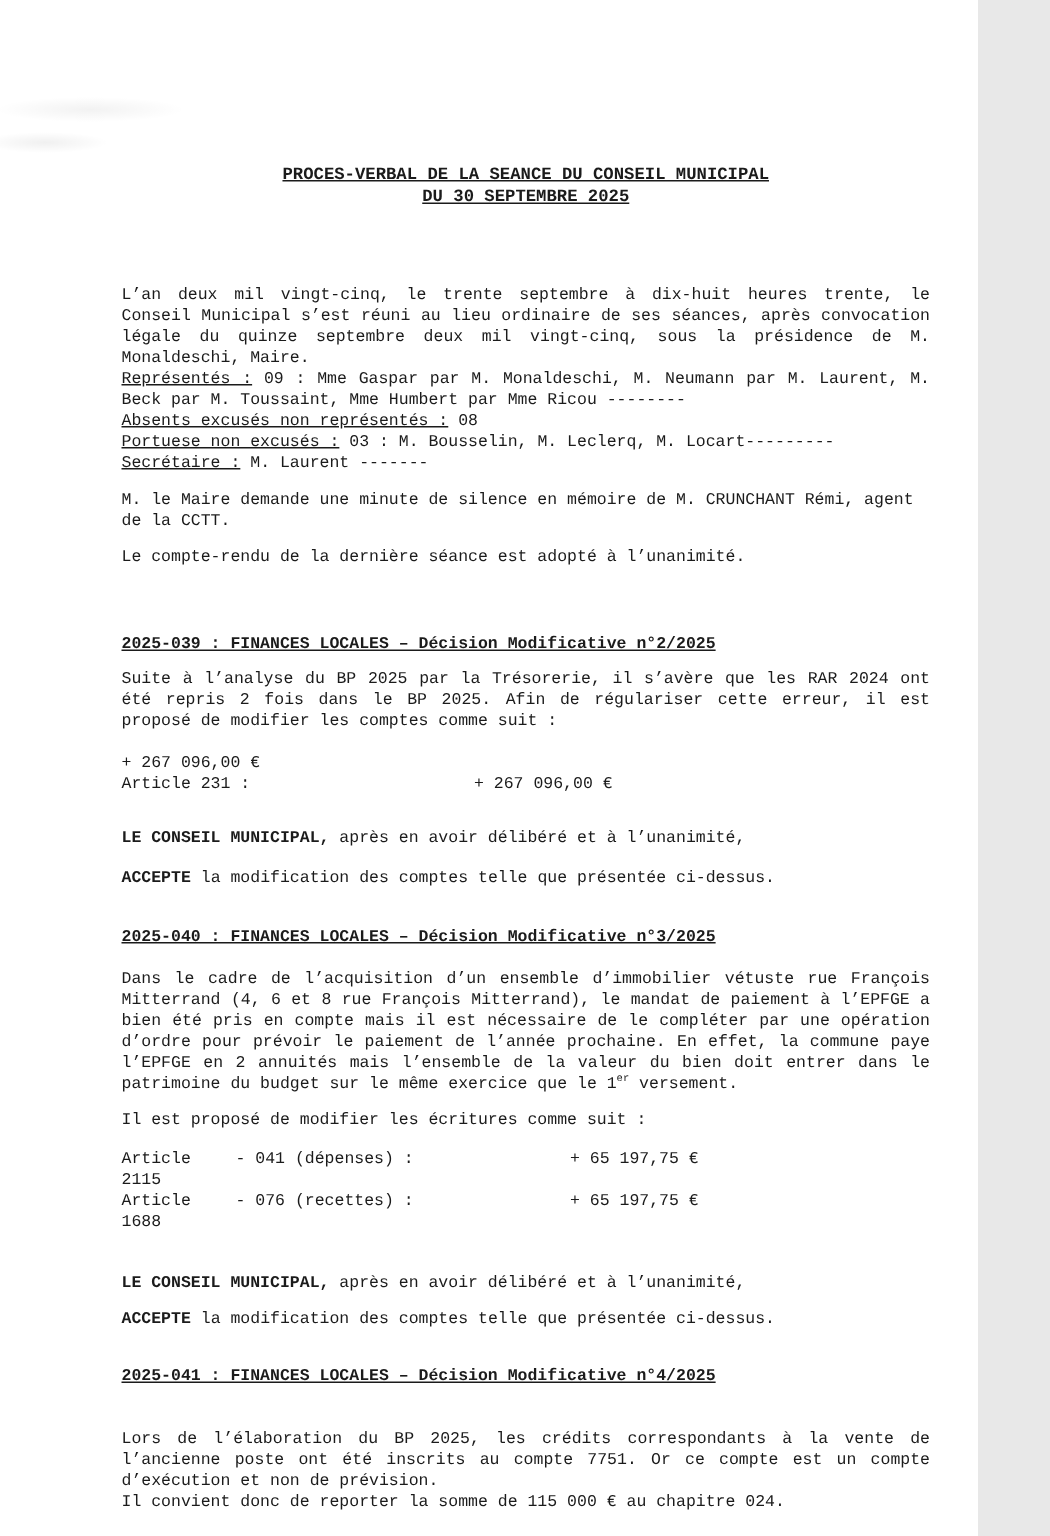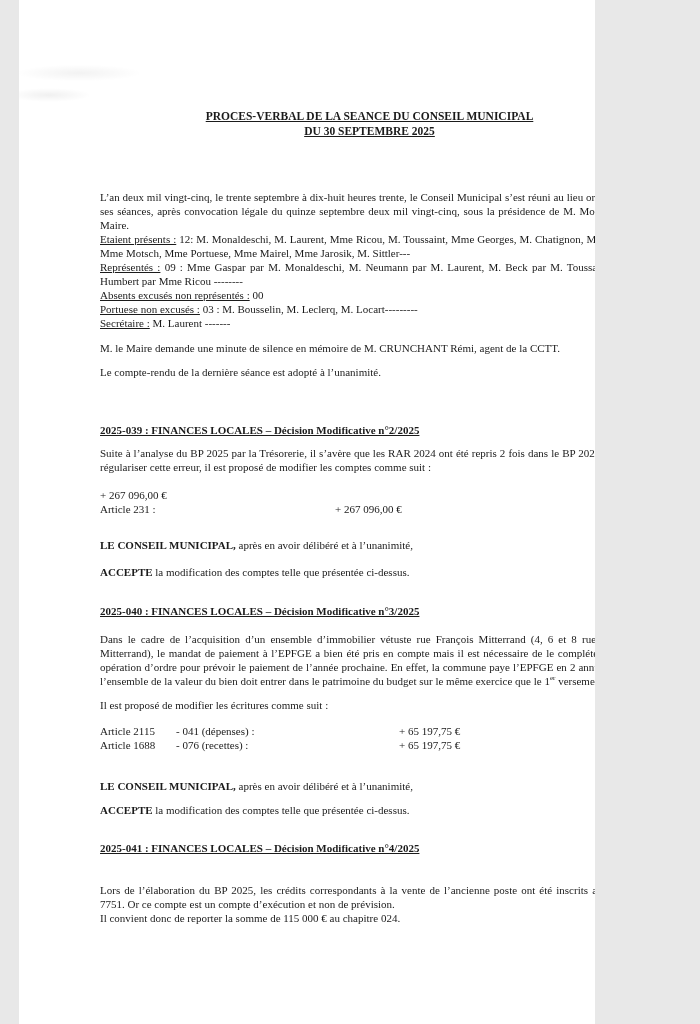--- a/index.html
+++ b/index.html
@@ -1,24 +1,23 @@
 <!DOCTYPE html>
 <html><head>
 <meta charset="utf-8">
 <style>
   * { margin:0; padding:0; box-sizing:border-box; }
   html,body { background:#e8e8e8; }
   .page {
     position:relative;
-    width:576px; height:1024px;
+    width:652px; height:1024px;
     background:#ffffff;
     overflow:hidden;
-    font-family:Liberation Serif, serif;
+    font-family:Liberation Mono, monospace;
     color:#1b1b1b;
-    margin-left:19px;
   }
   
   .scan-noise {
     position:absolute; left:0; top:55px; width:220px; height:50px;
     background:
       radial-gradient(ellipse 90px 12px at 60px 18px, rgba(0,0,0,0.05), transparent 70%),
       radial-gradient(ellipse 60px 10px at 30px 40px, rgba(0,0,0,0.06), transparent 70%);
   }
   .content {
     position:absolute; left:81px; top:109px; width:539px;
@@ -63,23 +62,22 @@
   <div class="content">
 
     <div class="doc-title">
       <div><span>PROCES-VERBAL DE LA SEANCE DU CONSEIL MUNICIPAL</span></div>
       <div><span>DU 30 SEPTEMBRE 2025</span></div>
     </div>
 
     <p class="just intro">L’an deux mil vingt-cinq, le trente septembre à dix-huit heures trente, le Conseil Municipal s’est réuni au lieu ordinaire de ses séances, après convocation légale du quinze septembre deux mil vingt-cinq, sous la présidence de M. Monaldeschi, Maire.</p>
 
     <div>
-      <p class="just"><span class="ul">Etaient présents :</span><span> 12: M. Monaldeschi, M. Laurent, Mme Ricou, M. Toussaint, Mme Georges, M. Chatignon, M. Ledrich, Mme Motsch, Mme Portuese, Mme Mairel, Mme Jarosik, M. Sittler---</span></p>
       <p class="just"><span class="ul">Représentés :</span><span> 09 : Mme Gaspar par M. Monaldeschi, M. Neumann par M. Laurent, M. Beck par M. Toussaint, Mme Humbert par Mme Ricou --------</span></p>
-      <p class="just"><span class="ul">Absents excusés non représentés :</span><span> 00</span></p>
+      <p class="just"><span class="ul">Absents excusés non représentés :</span><span> 08</span></p>
       <p class="just"><span class="ul">Portuese non excusés :</span><span> 03 : M. Bousselin, M. Leclerq, M. Locart---------</span></p>
       <p class="just"><span class="ul">Secrétaire :</span><span> M. Laurent -------</span></p>
     </div>
 
     <p class="silence">M. le Maire demande une minute de silence en mémoire de M. CRUNCHANT Rémi, agent de la CCTT.</p>
     <p class="adoption">Le compte-rendu de la dernière séance est adopté à l’unanimité.</p>
 
     <p class="sec-heading h039">2025-039 : FINANCES LOCALES – Décision Modificative n°2/2025</p>
     <p class="just body039">Suite à l’analyse du BP 2025 par la Trésorerie, il s’avère que les RAR 2024 ont été repris 2 fois dans le BP 2025. Afin de régulariser cette erreur, il est proposé de modifier les comptes comme suit :</p>
     <div class="rows039">

